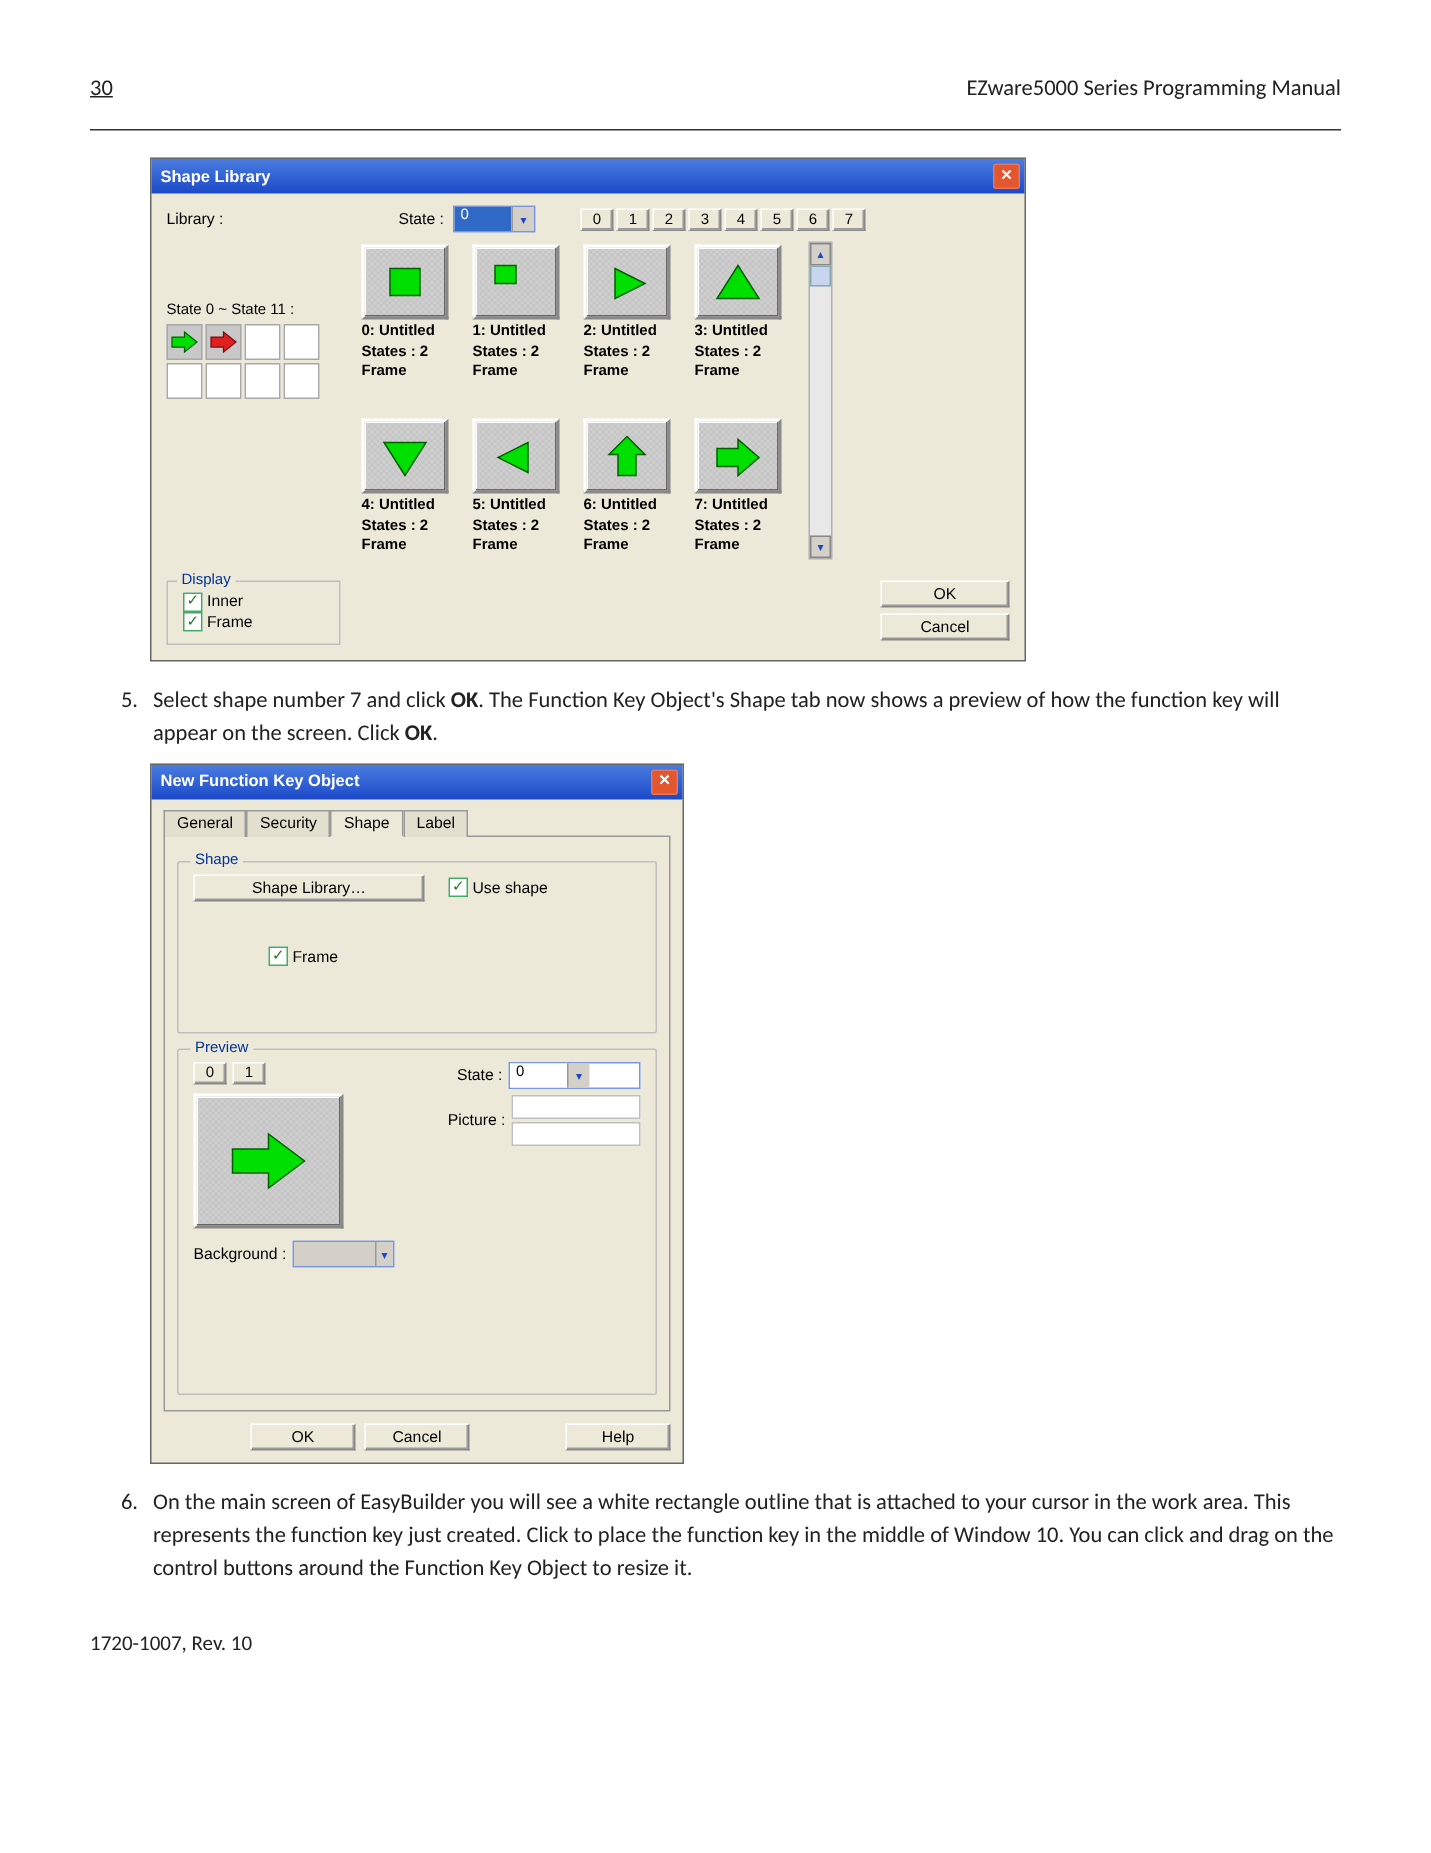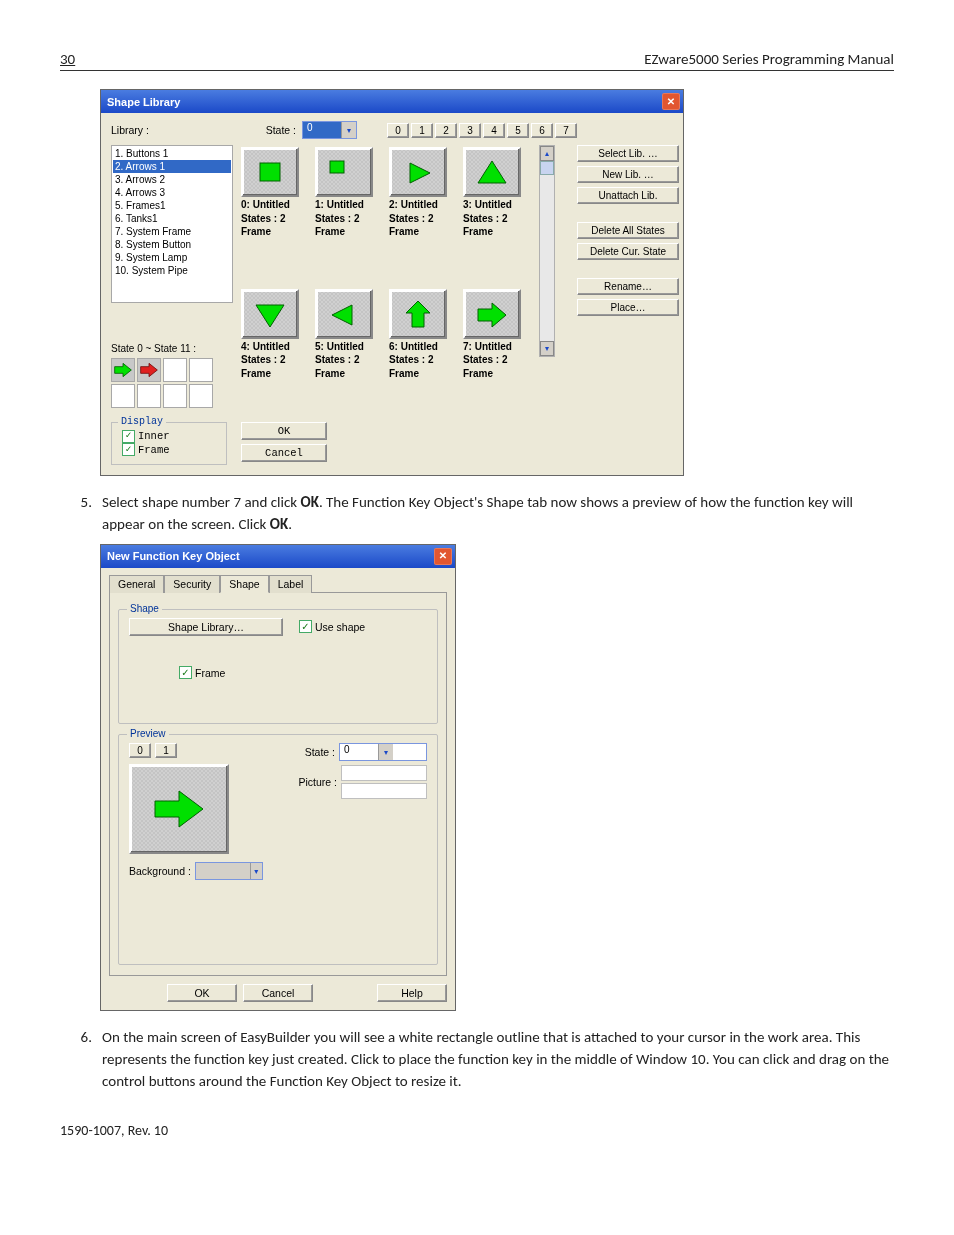--- a/index.html
+++ b/index.html
@@ -7,21 +7,21 @@
     font-family: Calibri, Arial, sans-serif;
     font-size:14px; color:#222;
     background:#fff;
     width:954px;
   }
   .page {
     padding:50px 60px 40px 60px;
   }
   .header {
     display:flex; justify-content:space-between;
-    font-size:15px; border-bottom:1px solid #333; padding-bottom:2px;
+    font-size:15px; border-bottom:1px solid #333; padding-bottom:18px;
     margin-bottom:18px;
   }
   .header .pg { text-decoration:underline; }
   .ol-item { display:flex; margin:16px 0 8px 0; font-size:15px; line-height:1.45;}
   .ol-num { width:32px; flex:none; text-align:right; padding-right:10px;}
   .ol-body { flex:1; }
   .footer { font-size:14px; margin-top:30px;}
   
   .dlg {
     border:1px solid #666;
@@ -124,32 +124,20 @@
             <div class="btn small">5</div>
             <div class="btn small">6</div>
             <div class="btn small">7</div>
           </div>
         <div style="width:90px"></div>
       </div>
 
       <div style="display:flex; gap:6px;">
 
         <div style="width:122px;">
-          <div id="liblist" style="border:1px solid #a8a8a8; background:#fff; height:154px; padding:1px; font-size:10px; line-height:1.3; overflow:hidden;">
-              <div style="padding: 0px 2px;">1. Buttons 1</div>
-              <div class="listsel" style="padding: 0px 2px;">2. Arrows 1</div>
-              <div style="padding: 0px 2px;">3. Arrows 2</div>
-              <div style="padding: 0px 2px;">4. Arrows 3</div>
-              <div style="padding: 0px 2px;">5. Frames1</div>
-              <div style="padding: 0px 2px;">6. Tanks1</div>
-              <div style="padding: 0px 2px;">7. System Frame</div>
-              <div style="padding: 0px 2px;">8. System Button</div>
-              <div style="padding: 0px 2px;">9. System Lamp</div>
-              <div style="padding: 0px 2px;">10. System Pipe</div>
-            </div>
           <div style="margin-top:40px; font-size:10px;">State 0 ~ State 11 :</div>
           <div id="minigrid" style="margin-top:4px; display:grid; grid-template-columns:repeat(4,24px); gap:2px;">
               <div class="smcell" style="background: rgb(200, 200, 200);">
                 <svg width="20" height="20" viewBox="0 0 24 24">
                   <polygon points="2,8 12,8 12,4 22,12 12,20 12,16 2,16" fill="#00e000" stroke="#006000"></polygon>
                 </svg>
               </div>
               <div class="smcell" style="background: rgb(200, 200, 200);">
                 <svg width="20" height="20" viewBox="0 0 24 24">
                   <polygon points="2,8 12,8 12,4 22,12 12,20 12,16 2,16" fill="#e02020" stroke="#701010"></polygon>
@@ -264,34 +252,23 @@
               </div>
             </div>
           <div class="scrollbar" style="height:210px; margin-left:4px;">
             <div class="sbtn">▴</div>
             <div style="height:12px;background:#c8d4f0;border:1px solid #8aa;"></div>
             <div style="flex:1"></div>
             <div class="sbtn" style="position:absolute;bottom:0;left:0;right:0;">▾</div>
           </div>
         </div>
 
-        <div id="sidebtns" style="width:96px; display:flex; flex-direction:column; gap:4px;">
-            <div class="btn" style="min-width: 88px; font-size: 10px;">Select Lib. …</div>
-            <div class="btn" style="min-width: 88px; font-size: 10px;">New Lib. …</div>
-            <div class="btn" style="min-width: 88px; font-size: 10px;">Unattach Lib.</div>
-            <div style="height: 10px;"></div>
-            <div class="btn" style="min-width: 88px; font-size: 10px;">Delete All States</div>
-            <div class="btn" style="min-width: 88px; font-size: 10px;">Delete Cur. State</div>
-            <div style="height: 10px;"></div>
-            <div class="btn" style="min-width: 88px; font-size: 10px;">Rename…</div>
-            <div class="btn" style="min-width: 88px; font-size: 10px;">Place…</div>
-          </div>
-      </div>
-
-      <div style="display:flex; justify-content:flex-start; align-items:flex-start; gap:14px; margin-top:14px;font-family:Liberation Mono, monospace;">
+      </div>
+
+      <div style="display:flex; justify-content:space-between; align-items:flex-start; gap:14px; margin-top:14px;">
         <div style="border:1px solid #bfbfbf; padding:6px 10px 8px 10px; position:relative; width:94px;">
           <span class="fieldset-label" style="position:absolute; top:-7px; left:6px; background:#ece9d8; padding:0 3px;">Display</span>
           <span class="chk">
               <span class="box">✓</span>
               <span>Inner</span>
             </span>
           &nbsp;&nbsp;
           <span class="chk">
               <span class="box">✓</span>
               <span>Frame</span>
@@ -396,14 +373,14 @@
         <div class="btn" style="min-width:56px;">Help</div>
       </div>
     </div>
   </div>
 
   <div class="ol-item">
     <div class="ol-num">6.</div>
     <div class="ol-body">On the main screen of EasyBuilder you will see a white rectangle outline that is attached to your cursor in the work area. This represents the function key just created. Click to place the function key in the middle of Window 10. You can click and drag on the control buttons around the Function Key Object to resize it.</div>
   </div>
 
-  <div class="footer">1590-1007, Rev. 10</div>
+  <div class="footer">1720-1007, Rev. 10</div>
 </div>
 
 </body></html>

